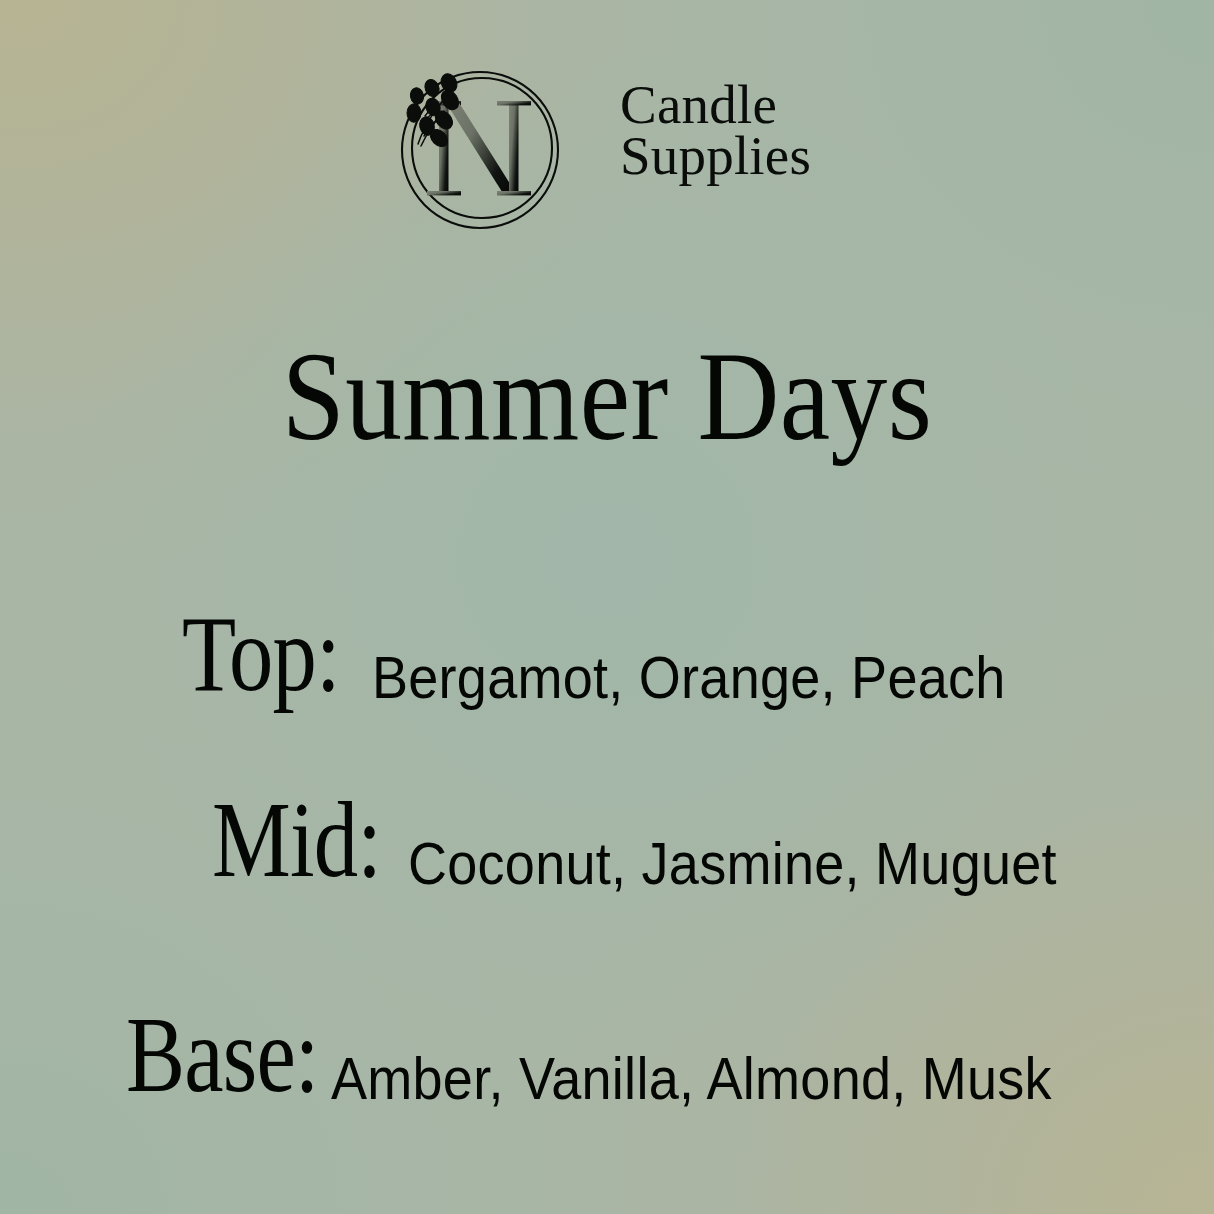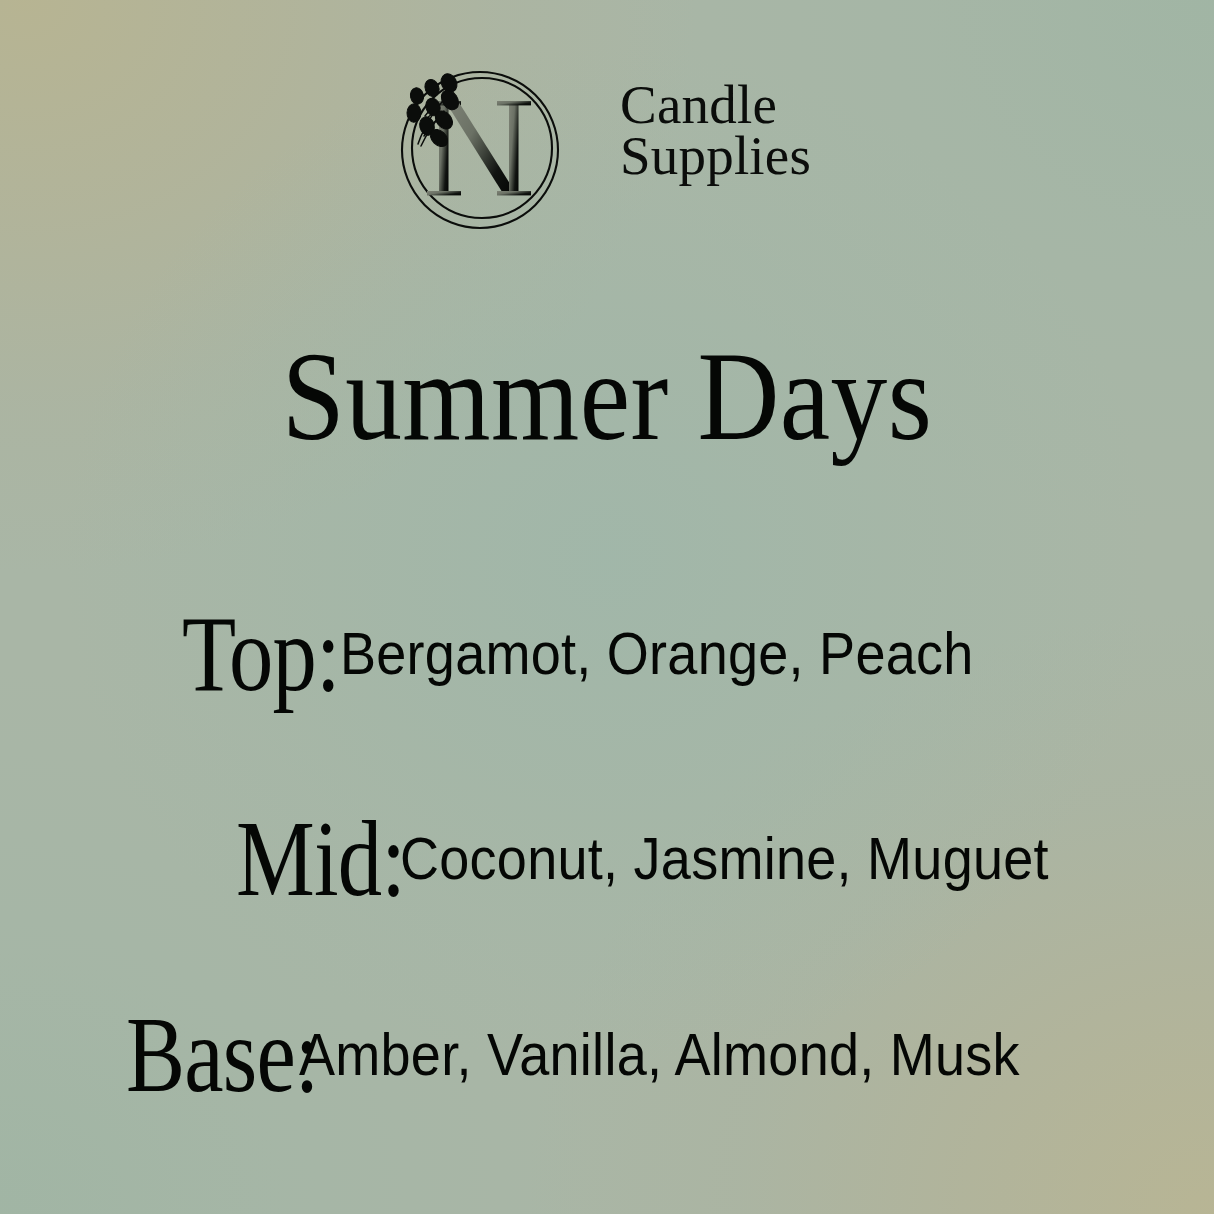--- a/index.html
+++ b/index.html
@@ -108,23 +108,24 @@
     line-height: 1;
     letter-spacing: 0.5px;
     transform: scaleX(0.90);
     transform-origin: 50% 50%;
   }
 
   
   .note-row {
     position: absolute;
     display: flex;
-    align-items: center;
+    align-items: flex-end;
     white-space: nowrap;
     color: #050705;
+    gap: 32px;
   }
   .note-label {
     font-family: "Liberation Serif", serif;
     font-weight: 400;
     font-size: 108px;
     line-height: 1;
     letter-spacing: -1px;
     transform: scaleX(0.82);
     transform-origin: 0% 100%;
   }
@@ -132,21 +133,21 @@
     font-family: "Liberation Sans", sans-serif;
     font-weight: 400;
     font-size: 60px;
     line-height: 1;
     letter-spacing: 0.3px;
     transform: scaleX(0.90);
     transform-origin: 0% 100%;
   }
 
   #note-row-top  { left: 182px; top: 600px; }
-  #note-row-mid  { left: 212px; top: 805px; margin-left: 24px; }
+  #note-row-mid  { left: 212px; top: 786px; }
   #note-row-base { left: 126px; top: 973px; margin-top: 28px; }
 
   #note-row-top  .note-values { margin-left: -34px; }
   #note-row-mid  .note-values { margin-left: -42px; }
   #note-row-base .note-values { margin-left: -62px; }
 </style>
 </head>
 <body>
 
 <div id="canvas">

